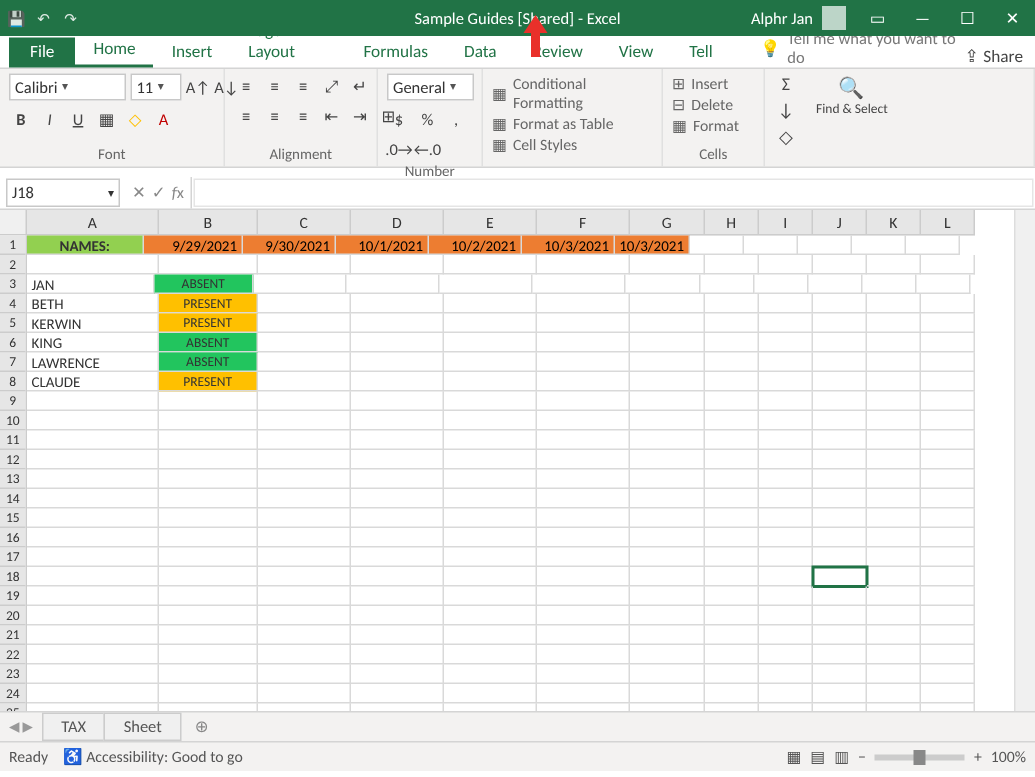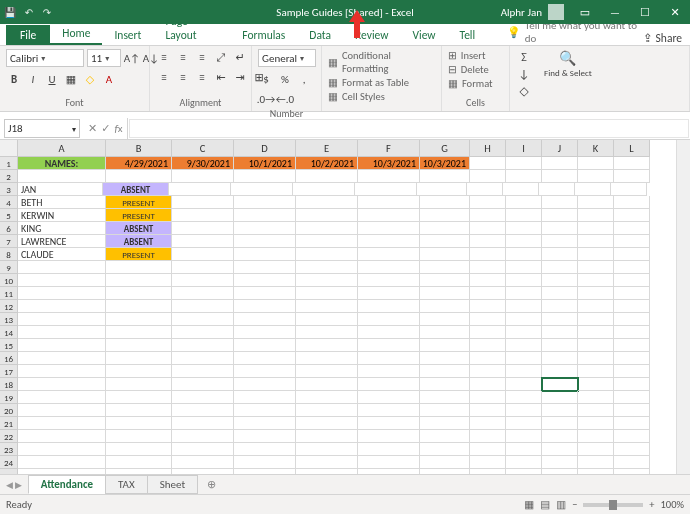--- a/index.html
+++ b/index.html
@@ -54,21 +54,21 @@
 .colheads { position: absolute; top: 0; left: 18px; height: 17px; display: flex; background: #f0f0f0; border-bottom: 1px solid #ccc; }
 .colheads div { border-right: 1px solid #ccc; display: flex; align-items: center; justify-content: center; font-size: 10.5px; color: #333; background: #e6e6e6; }
 .rowheads { position: absolute; top: 17px; left: 0; width: 18px; background: #f0f0f0; border-right: 1px solid #ccc; }
 .rowheads div { height: 13px; border-bottom: 1px solid #ccc; font-size: 9px; display: flex; align-items: center; justify-content: center; background: #e6e6e6; }
 .cells { position: absolute; top: 17px; left: 18px; }
 .cellrow { display: flex; height: 13px; }
 .cell { border-right: 1px solid #d9d9d9; border-bottom: 1px solid #d9d9d9; font-size: 10px; padding: 0 3px; display: flex; align-items: center; overflow: hidden; white-space: nowrap; }
 .hdr-green { background: #92d050; font-weight: bold; justify-content: center; }
 .hdr-orange { background: #ed7d31; color: #000; justify-content: flex-end; }
 .present { background: #ffc000; justify-content: center; font-size: 9px; }
-.absent { background: #c4b5fd; justify-content: center; font-size: 9px; font-weight: bold; }
+.absent { background: #22c55e; justify-content: center; font-size: 9px; }
 .selcell { outline: 2px solid #217346; outline-offset: -1px; }
 
 
 .sheettabs { height: 20px; background: #f3f2f1; border-top: 1px solid #d4d4d4; display: flex; align-items: center; }
 .sheetnav { display: flex; gap: 2px; padding: 0 6px; color: #999; font-size: 9px; }
 .sheettab { padding: 2px 12px; font-size: 11px; border: 1px solid #ccc; background: #f0f0f0; color: #555; margin-right: -1px; }
 .sheettab.active { background: #fff; border-bottom-color: #fff; font-weight: bold; color: #217346;}
 
 
 .statusbar { height: 20px; background: #f3f2f1; border-top: 1px solid #d4d4d4; display: flex; align-items: center; padding: 0 6px; font-size: 10.5px; color: #555; }
@@ -294,22 +294,22 @@
       <div>19</div>
       <div>20</div>
       <div>21</div>
       <div>22</div>
       <div>23</div>
       <div>24</div>
       <div>25</div>
     </div>
   <div class="cells" id="cells">
       <div class="cellrow">
-        <div class="cell hdr-green" style="width: 88px;">NAMES:</div>
-        <div class="cell hdr-orange" style="width: 66px;">4/29/2021</div>
+        <div class="cell hdr-green" style="width: 78px;">NAMES:</div>
+        <div class="cell hdr-orange" style="width: 66px;">9/29/2021</div>
         <div class="cell hdr-orange" style="width: 62px;">9/30/2021</div>
         <div class="cell hdr-orange" style="width: 62px;">10/1/2021</div>
         <div class="cell hdr-orange" style="width: 62px;">10/2/2021</div>
         <div class="cell hdr-orange" style="width: 62px;">10/3/2021</div>
         <div class="cell hdr-orange" style="width: 50px;">10/3/2021</div>
         <div class="cell" style="width: 36px;"></div>
         <div class="cell" style="width: 36px;"></div>
         <div class="cell" style="width: 36px;"></div>
         <div class="cell" style="width: 36px;"></div>
         <div class="cell" style="width: 36px;"></div>
@@ -652,28 +652,28 @@
       </div>
     </div>
   <div class="vscroll"></div>
 </div>
 
 <div class="sheettabs">
   <div class="sheetnav">
     <span>◀</span>
     <span>▶</span>
   </div>
-  <div class="sheettab active">Attendance</div>
   <div class="sheettab">TAX</div>
   <div class="sheettab">Sheet</div>
   <div style="padding:0 10px;color:#888">⊕</div>
 </div>
 
 <div class="statusbar">
   <span>Ready</span>
+  <span style="margin-left:10px">♿ <span>Accessibility: Good to go</span></span>
   <div class="right">
     <span>▦</span>
     <span>▤</span>
     <span>▥</span>
     <span>−</span>
     <div class="zoomslider">
         <div class="thumb"></div>
       </div>
     <span>+</span>
     <span>100%</span>

